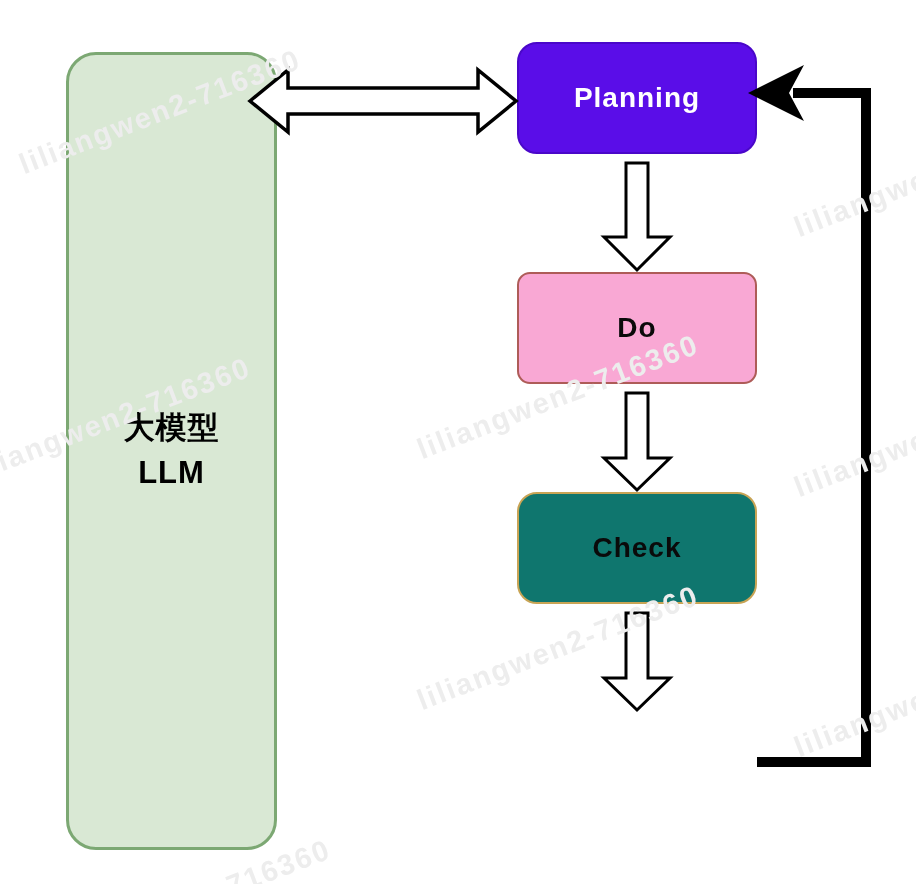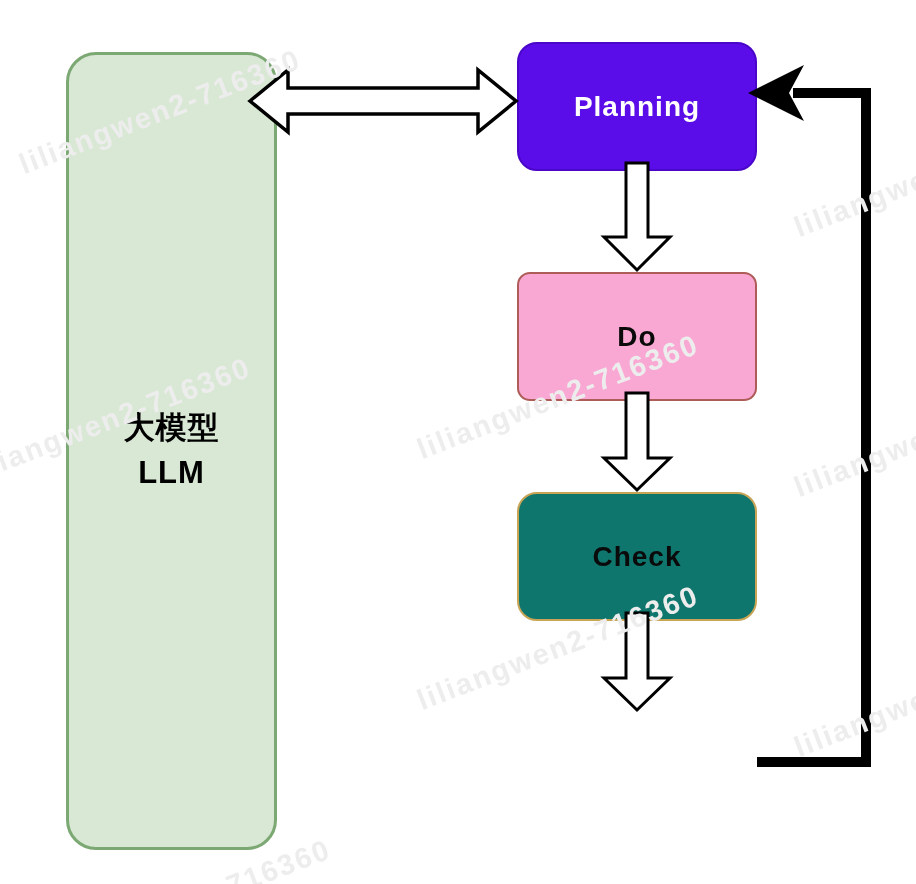--- a/index.html
+++ b/index.html
@@ -18,21 +18,21 @@
     border:3px solid #7CA873;border-radius:30px;background:#D9E8D4;
     display:flex;flex-direction:column;align-items:center;justify-content:center;
     gap:6px;box-sizing:border-box;
   }
   .llm-box .line{
     font-size:31px;font-weight:bold;color:#000;letter-spacing:1px;line-height:1.25;
   }
 
   
   .node{
-    position:absolute;left:517px;width:240px;height:129px;
+    position:absolute;left:517px;width:240px;height:112px;
     border:2px solid transparent;border-radius:20px;box-sizing:border-box;
     display:flex;align-items:center;justify-content:center;
   }
   .node .label{font-size:28px;font-weight:600;letter-spacing:1px;}
   .node-planning{top:42px;}
   .node-do{top:272px;}
   .node-check{top:492px;}
   .node-action{top:712px;}
 
   

